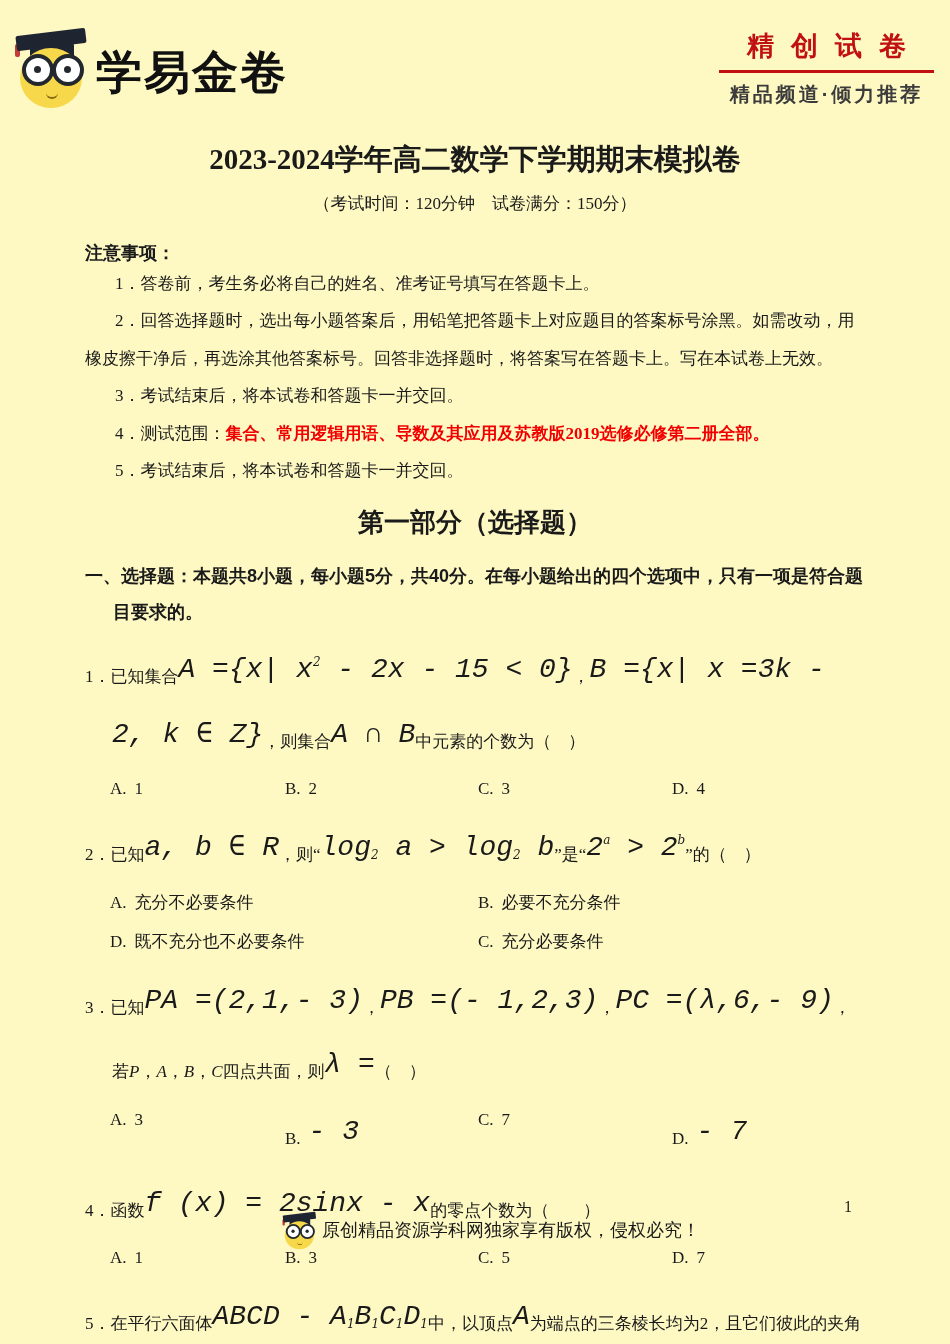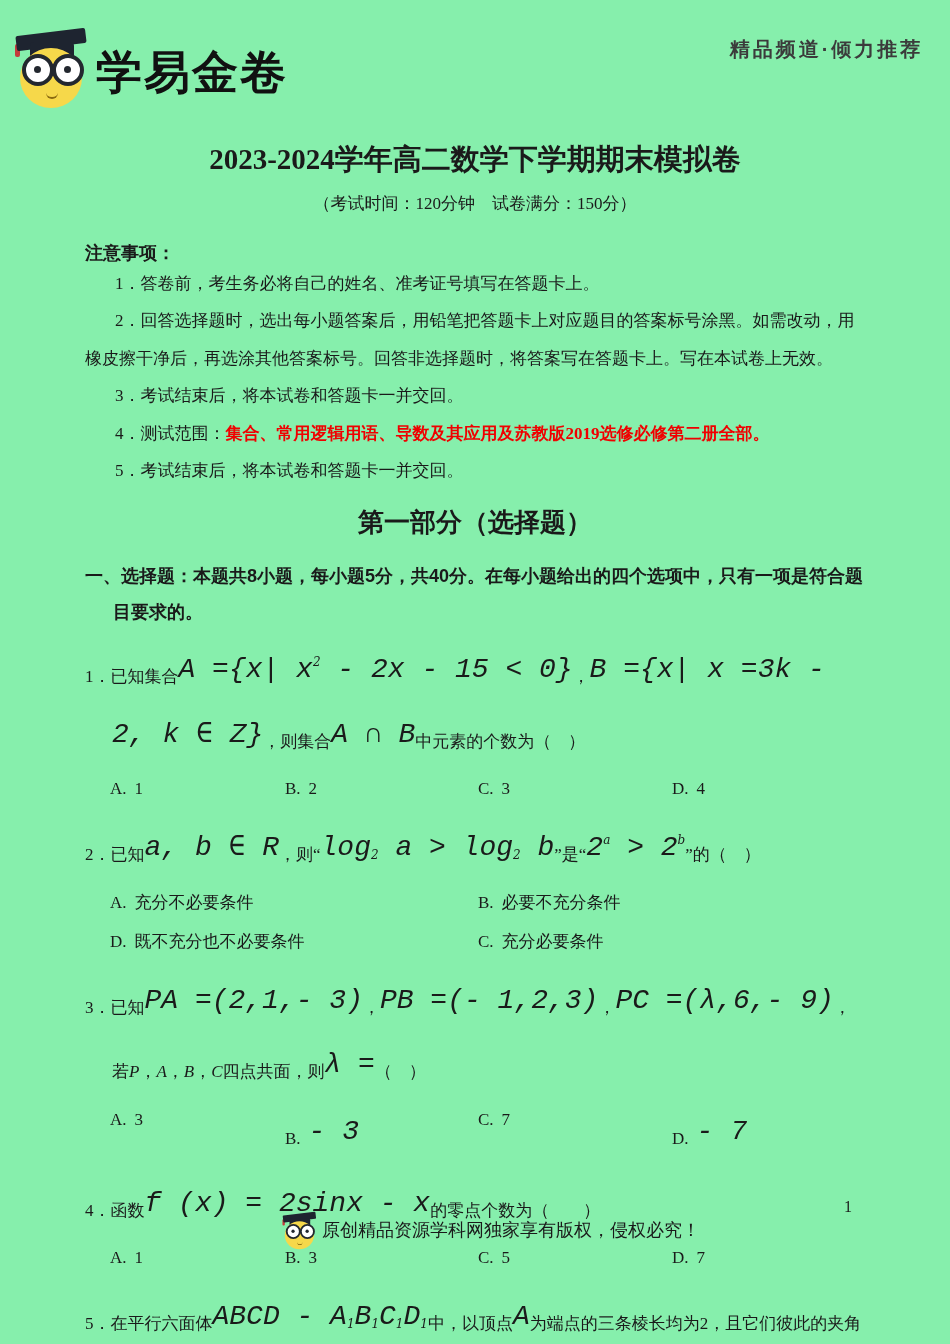--- a/index.html
+++ b/index.html
@@ -1,18 +1,18 @@
 <!DOCTYPE html>
 <html><head>
 <meta charset="utf-8">
 <style>
   html,body { margin:0; padding:0; background:#e8e8e8; }
   .page {
     position:relative; width:950px; height:1344px; margin:0 auto;
-    background:#86efac; overflow:hidden; color:#1a1a1a;
+    background:#fef9c3; overflow:hidden; color:#1a1a1a;
     font-family:"Liberation Serif","DejaVu Serif",serif;
   }
 
   
   .header { position:absolute; top:20px; left:0; width:100%; height:95px; }
   .logo { position:absolute; left:14px; top:0; display:flex; align-items:center; }
   .logo-text {
     font-family:"Liberation Sans","DejaVu Sans",sans-serif;
     font-weight:900; font-size:46px; letter-spacing:2px; color:#111;
     margin-left:6px; margin-top:14px;
@@ -108,20 +108,21 @@
             <div class="pupil"></div>
           </div>
         <div class="eye r">
             <div class="pupil"></div>
           </div>
         <div class="mouth"></div>
       </div>
       <div class="logo-text">学易金卷</div>
     </div>
     <div class="stamp">
+      <div class="stamp-title" id="stampTitle" style="color: rgb(192, 16, 16); border-bottom-color: rgb(192, 16, 16);">精创试卷</div>
       <div class="stamp-sub">精品频道·倾力推荐</div>
     </div>
   </div>
 
   <div class="content">
     <div class="doc-title">2023-2024学年高二数学下学期期末模拟卷</div>
     <div class="exam-info">（考试时间：120分钟　试卷满分：150分）</div>
 
     <div class="notes">
       <div class="notes-heading">注意事项：</div>

